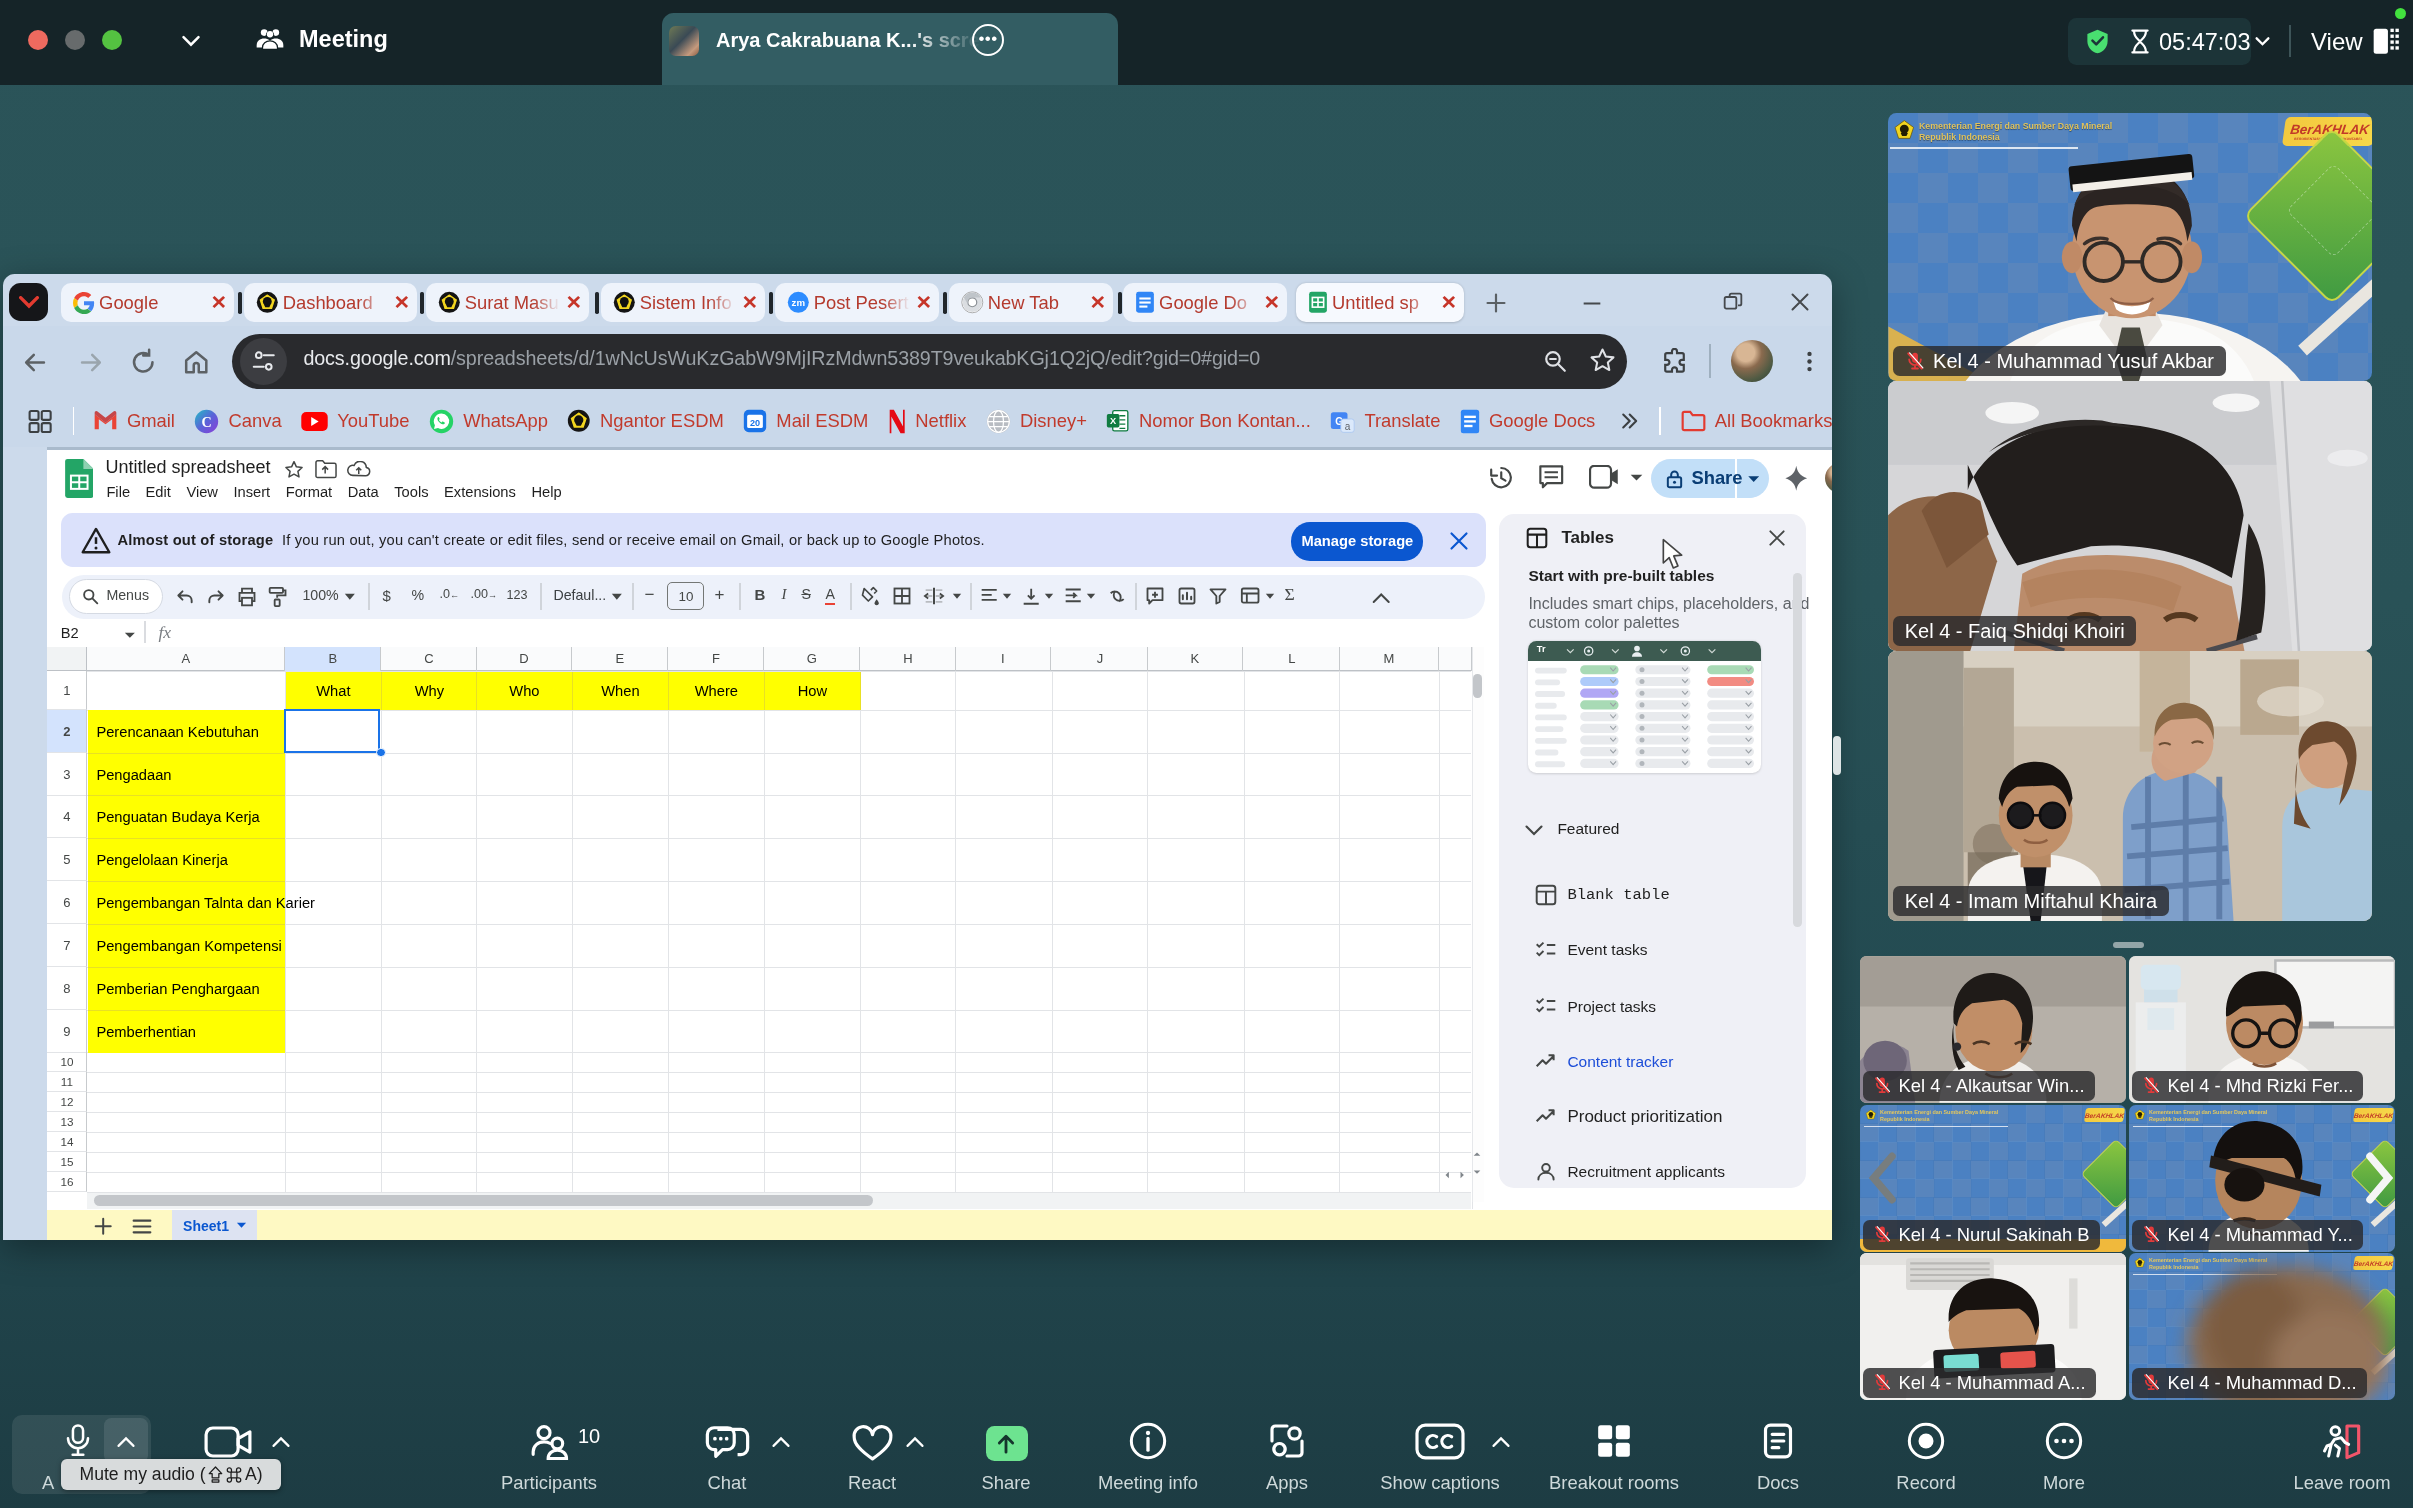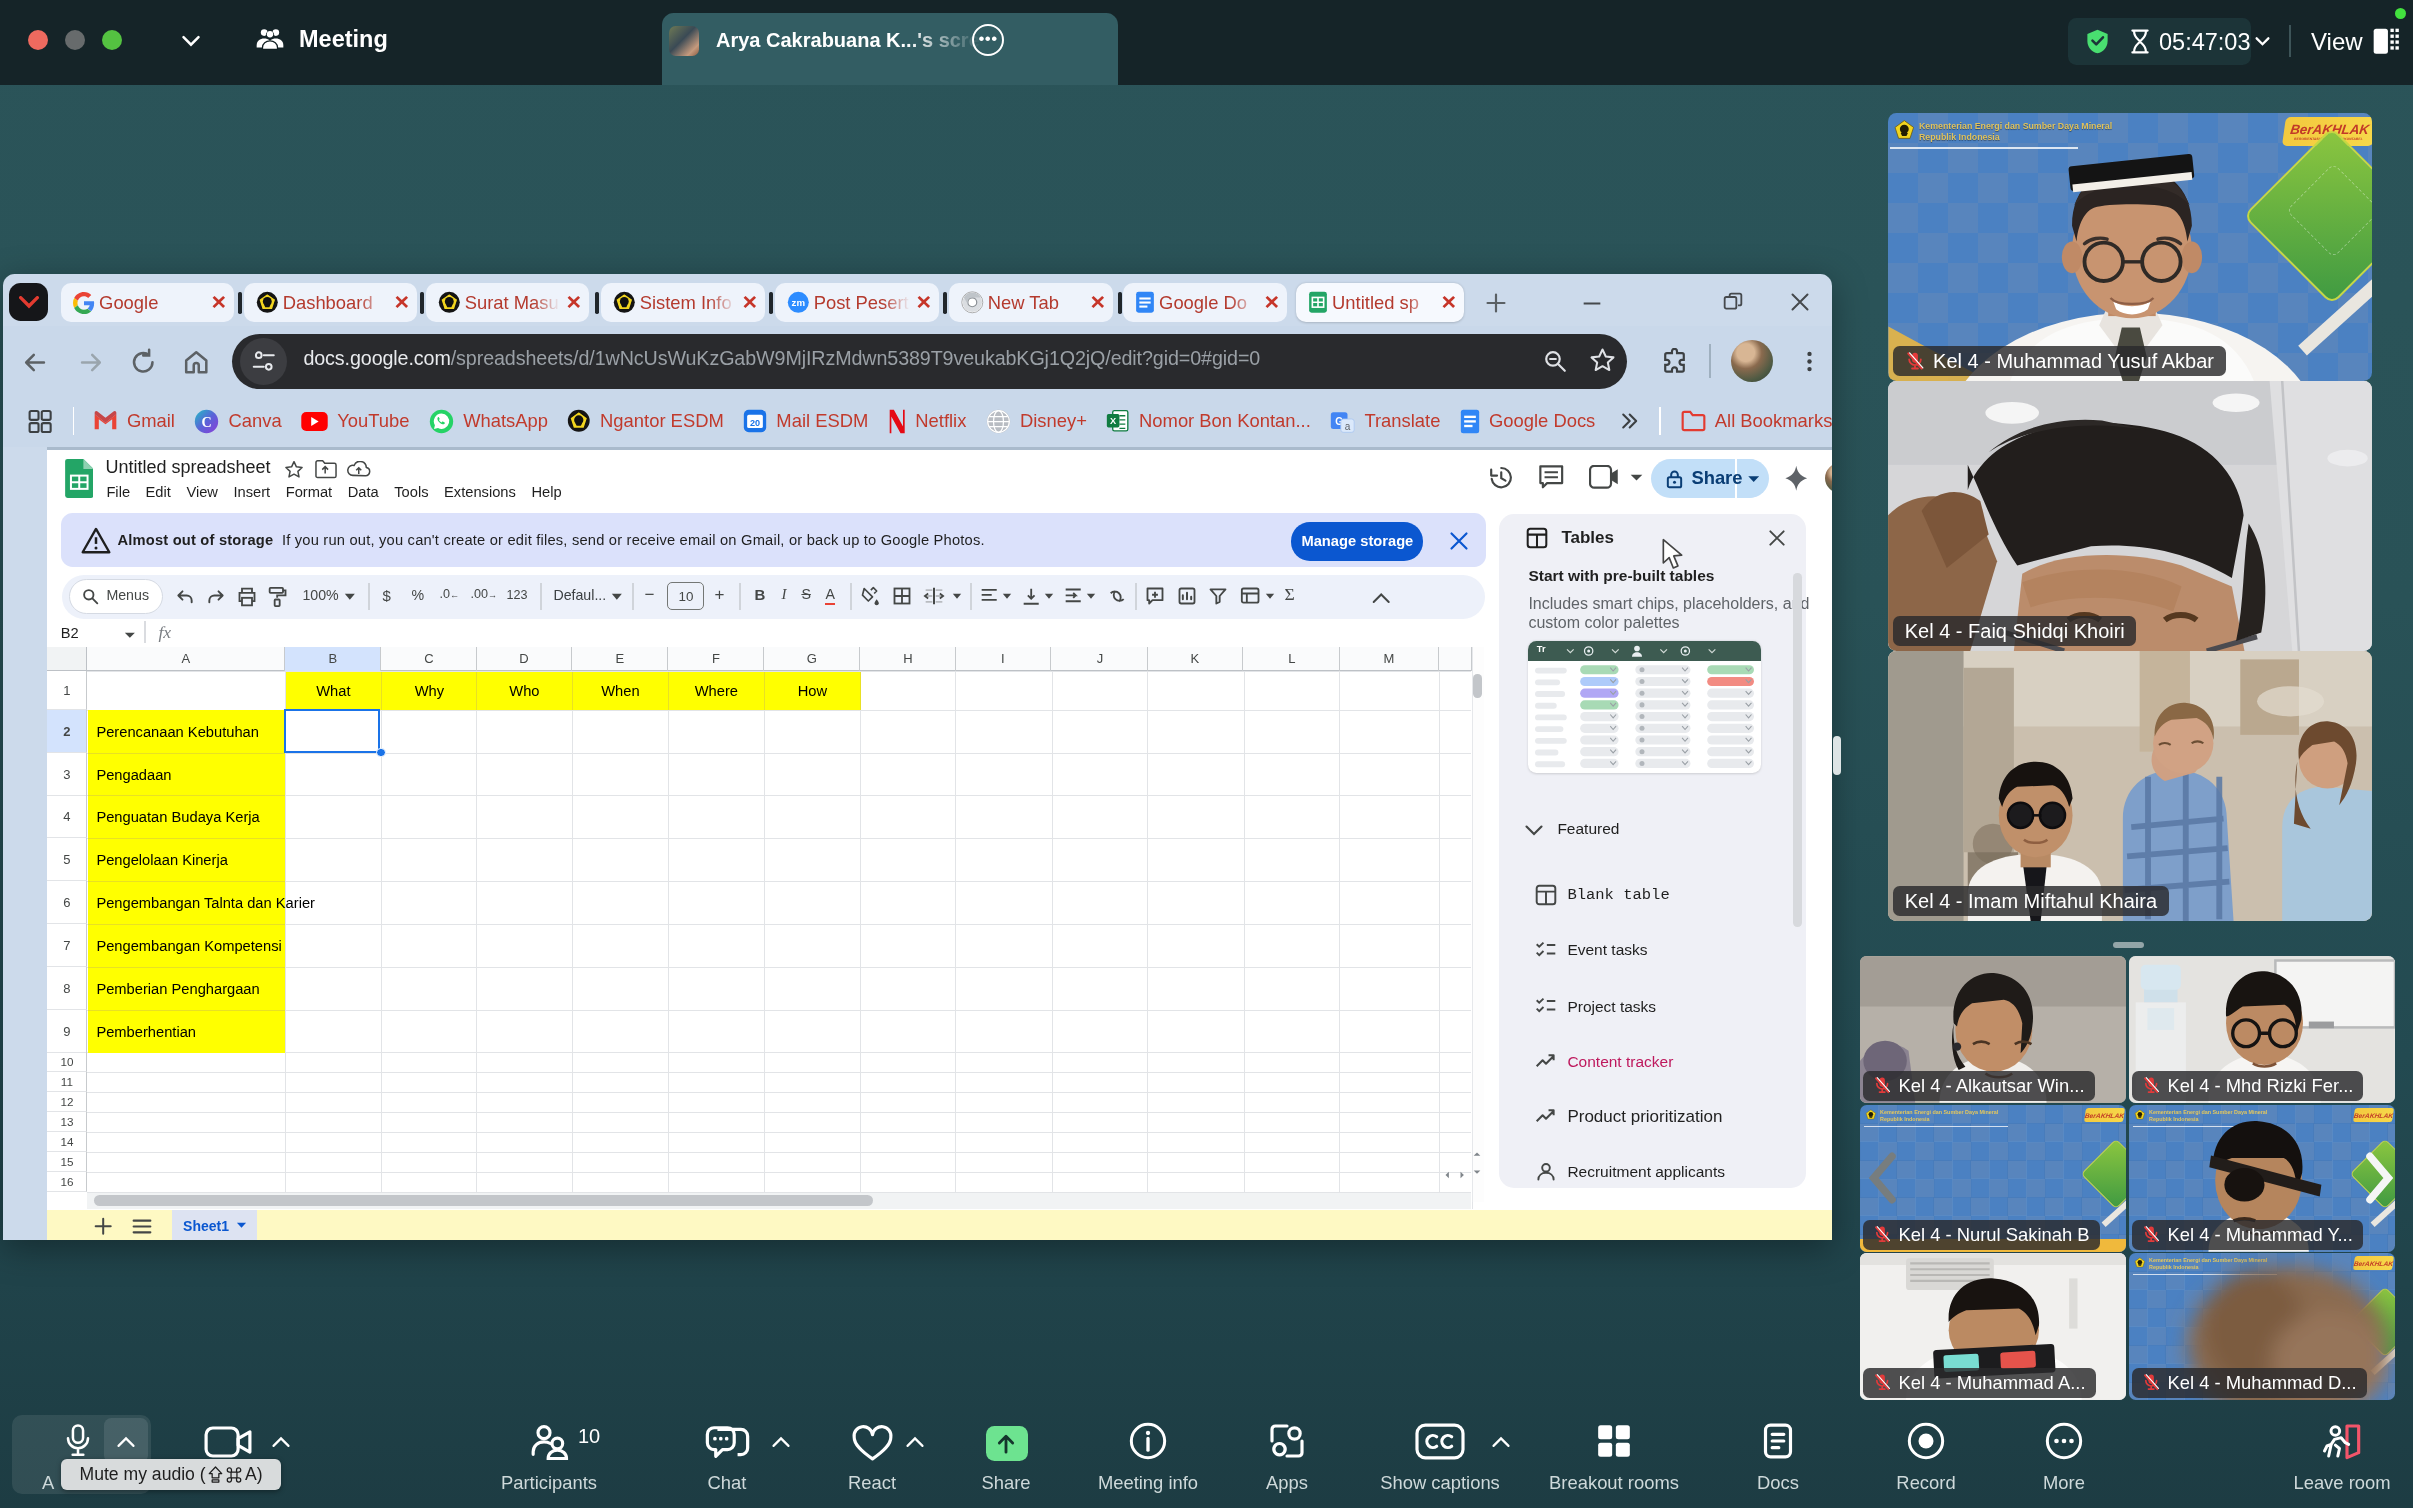--- a/index.html
+++ b/index.html
@@ -771,21 +771,21 @@
         </svg>
       <div class="abs" style="left:1520px;top:494px;font-size:15.5px;color:#1f1f1f;">Event tasks</div>
       <svg class="abs" style="left:1488px;top:549px;" width="22" height="22" viewBox="0 0 26 26">
           <path d="M2 5 l3 3 5-5 M2 15 l3 3 5-5" fill="none" stroke="#444746" stroke-width="2.2"></path>
           <path d="M14 6 h10 M14 16 h10" stroke="#444746" stroke-width="2.4"></path>
         </svg>
       <div class="abs" style="left:1520px;top:551px;font-size:15.5px;color:#1f1f1f;">Project tasks</div>
       <svg class="abs" style="left:1488px;top:604px;" width="22" height="22" viewBox="0 0 26 26">
           <path d="M2 18 l7-7 4 4 9-9 M16 5 h6 v6" fill="none" stroke="#444746" stroke-width="2.4" stroke-linejoin="round"></path>
         </svg>
-      <div class="abs" style="left:1520px;top:606px;font-size:15.5px;color:#be185d;">Content tracker</div>
+      <div class="abs" style="left:1520px;top:606px;font-size:15.5px;color:#1d4ed8;">Content tracker</div>
       <svg class="abs" style="left:1488px;top:659px;" width="22" height="22" viewBox="0 0 26 26">
           <path d="M2 18 l7-7 4 4 9-9 M16 5 h6 v6" fill="none" stroke="#444746" stroke-width="2.4" stroke-linejoin="round"></path>
         </svg>
       <div class="abs" style="left:1520px;top:660px;font-size:17px;color:#1f1f1f;">Product prioritization</div>
       <svg class="abs" style="left:1488px;top:714px;" width="22" height="22" viewBox="0 0 26 26">
           <circle cx="13" cy="8" r="4.5" fill="none" stroke="#444746" stroke-width="2.3"></circle>
           <path d="M4 22 c0-5 4-8 9-8 s9 3 9 8" fill="none" stroke="#444746" stroke-width="2.3" stroke-linecap="round"></path>
         </svg>
       <div class="abs" style="left:1520px;top:716px;font-size:15.5px;color:#1f1f1f;">Recruitment applicants</div>
       <div class="abs" style="left:1746px;top:126px;width:8.4px;height:354px;background:#d7d9dd;border-radius:4.2px;"></div>

